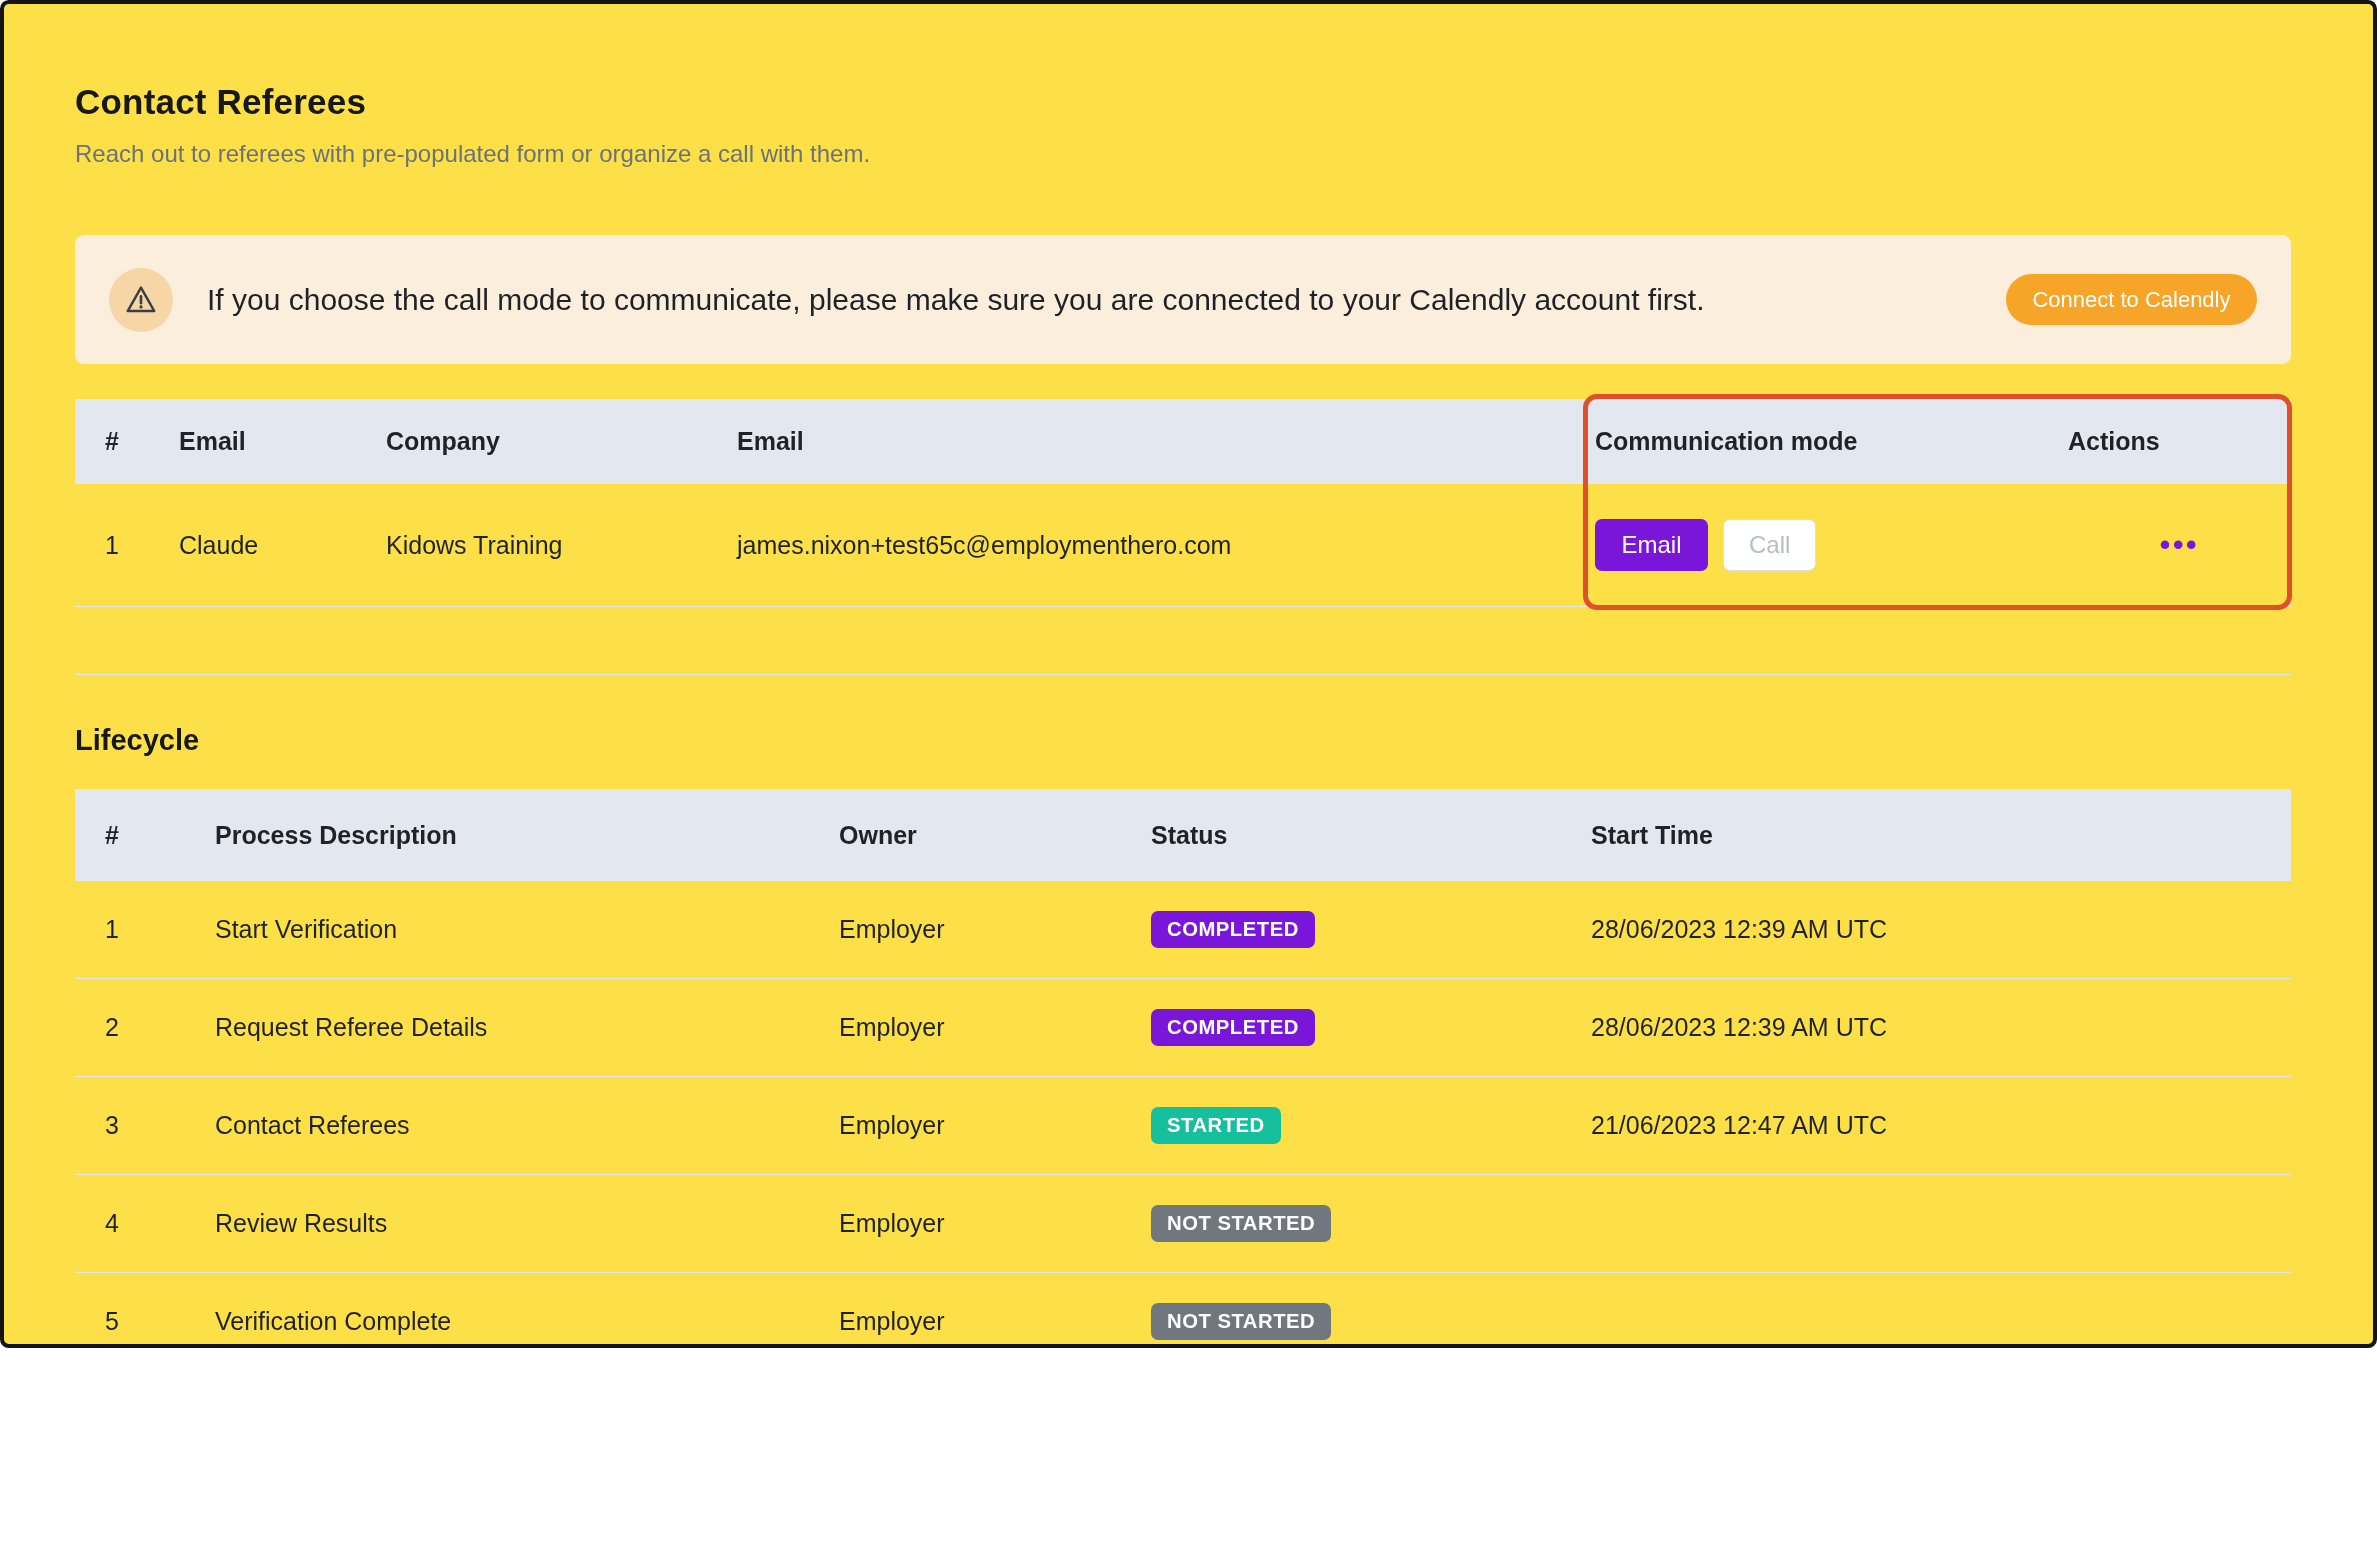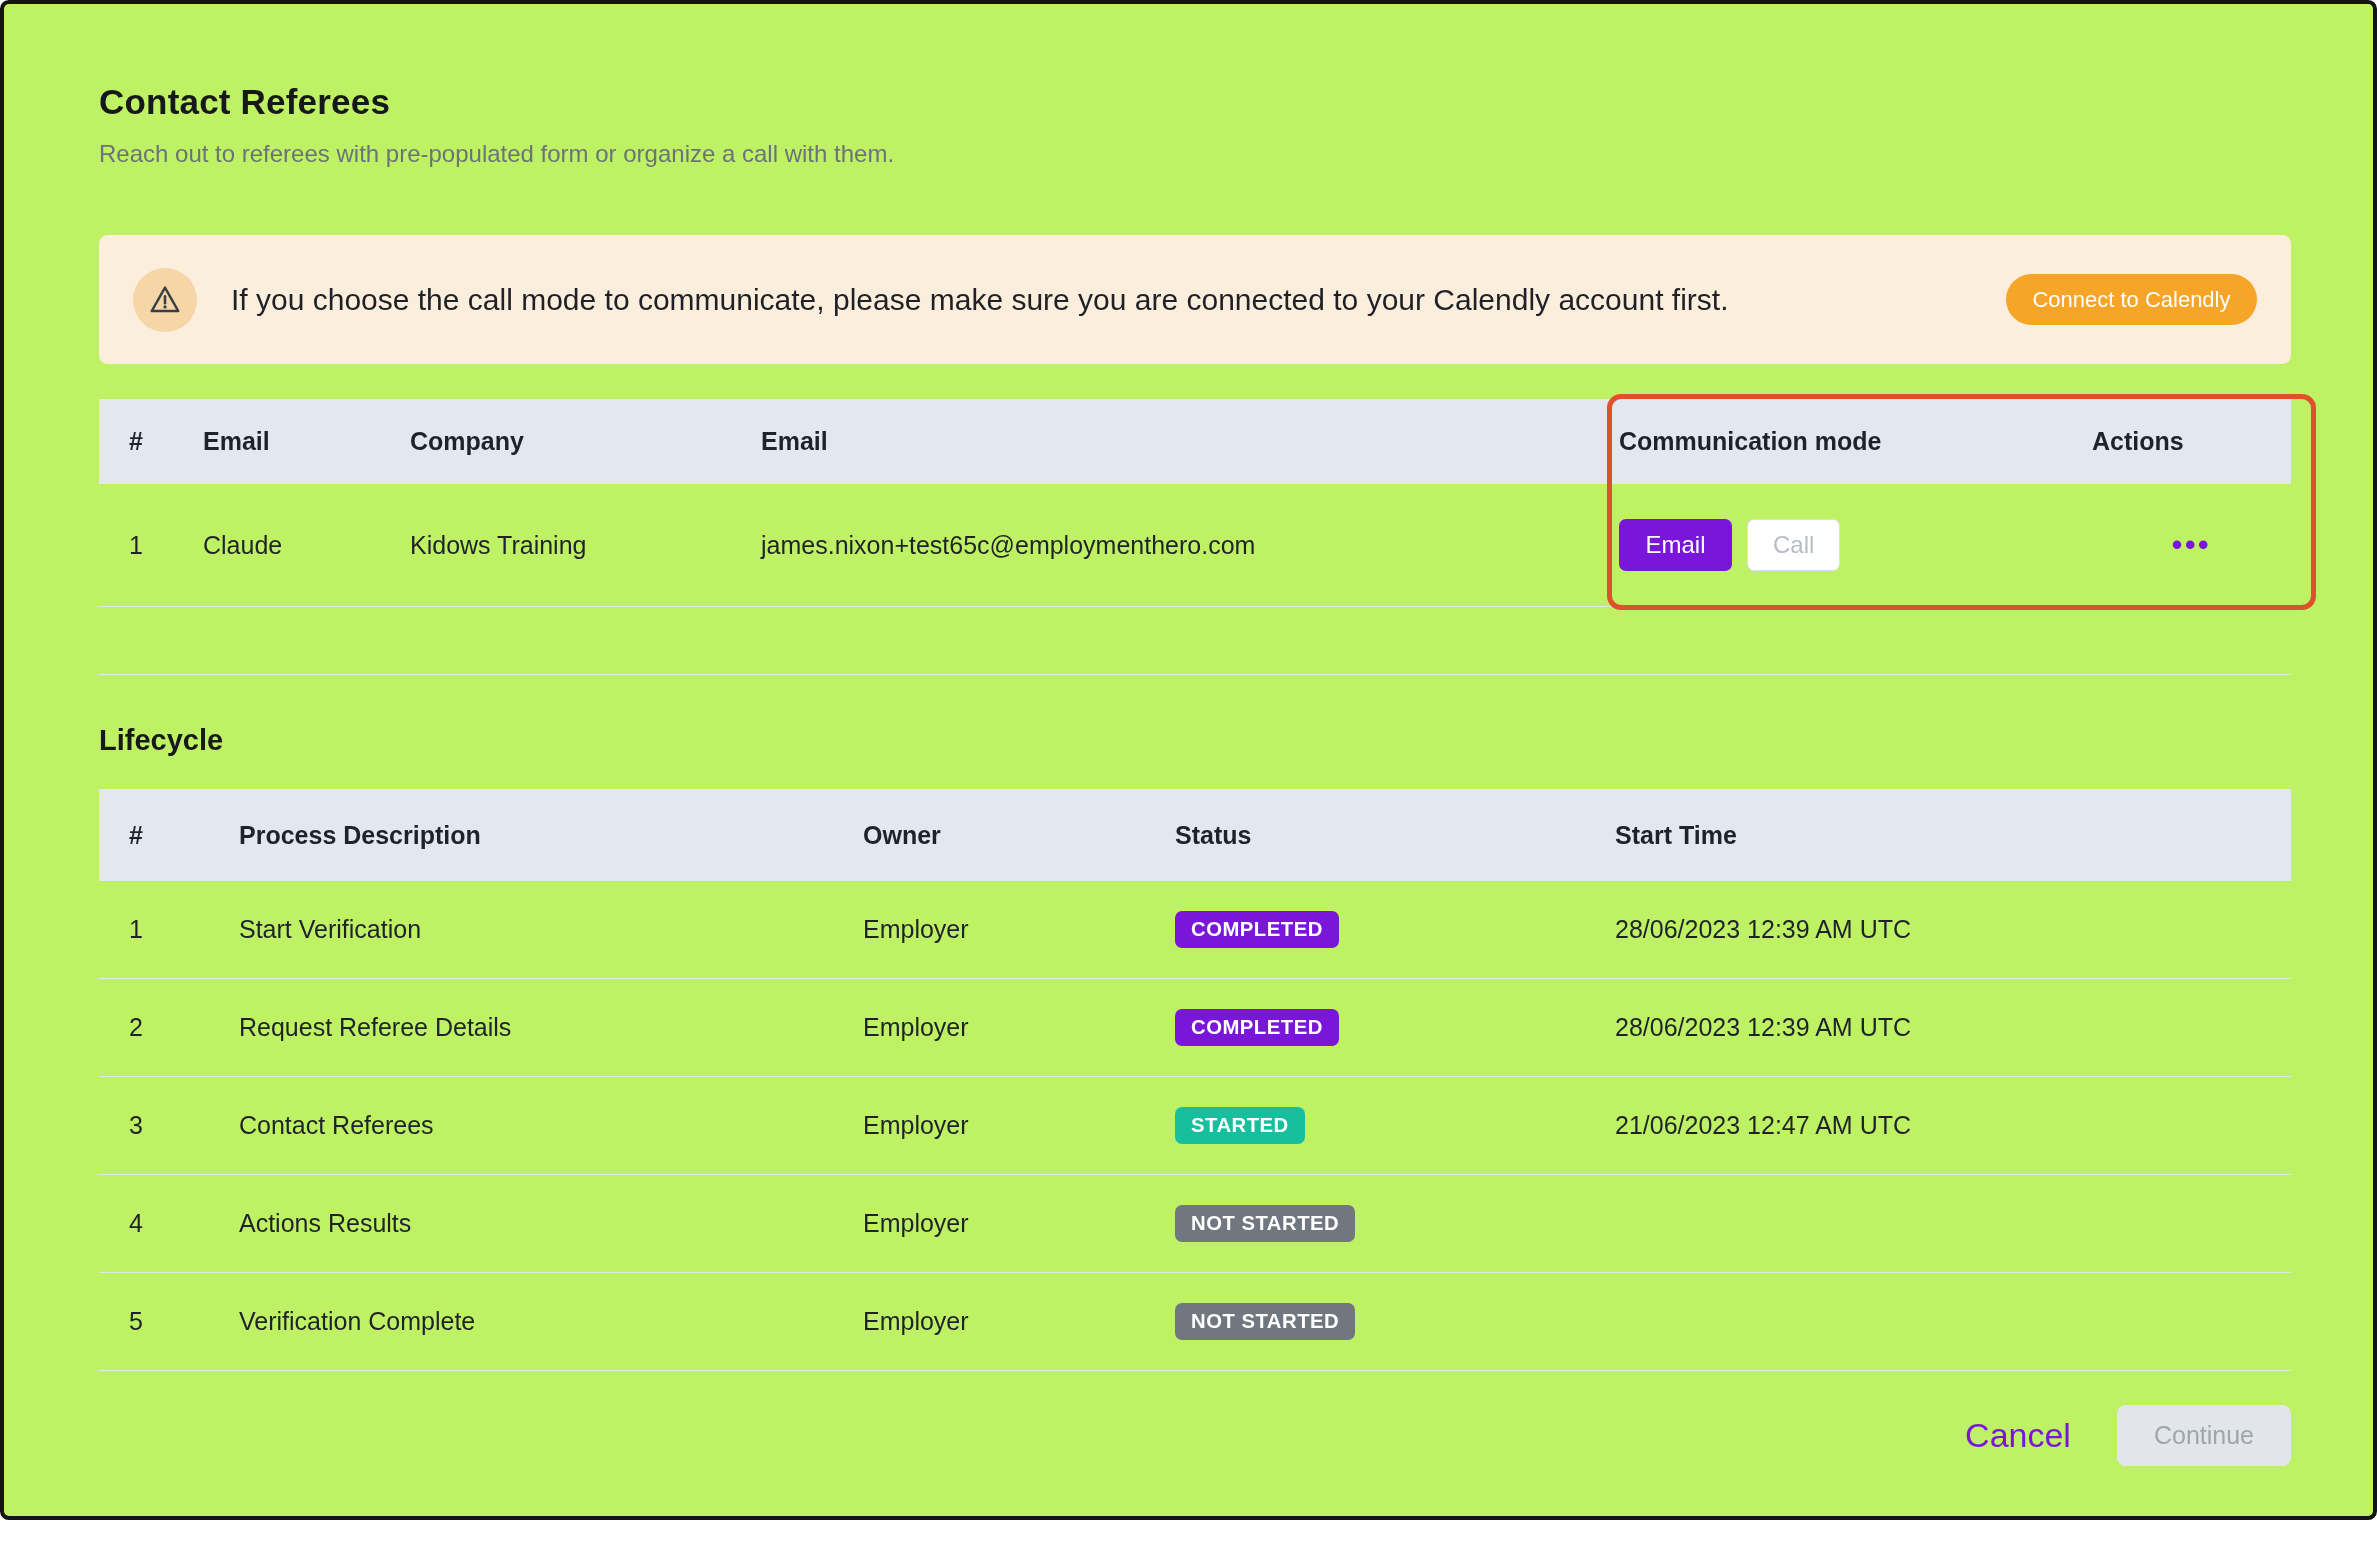--- a/index.html
+++ b/index.html
@@ -3,25 +3,25 @@
 <meta charset="utf-8">
 <style>
   * { margin: 0; padding: 0; box-sizing: border-box; }
   html, body { background: #ffffff; }
   body {
     font-family: "Liberation Sans", "DejaVu Sans", sans-serif;
     color: #1F2228;
   }
   .frame {
     width: 2377px;
-    height: 1520px;
+    height: 1348px;
     border: 4.4px solid #141414;
     border-radius: 8.8px;
-    background: #bef264;
-    padding: 78px 82px 0 95px;
+    background: #fde047;
+    padding: 78px 82px 0 71px;
     overflow: hidden;
     position: relative;
   }
 
   
   .page-title {
     font-size: 35px;
     font-weight: 700;
     color: #17181A;
     letter-spacing: 0.2px;
@@ -285,21 +285,21 @@
     <div class="l-grid l-row">
       <div class="cell-first">3</div>
       <div>Contact Referees</div>
       <div>Employer</div>
       <div><span class="badge badge-started">STARTED</span></div>
       <div>21/06/2023 12:47 AM UTC</div>
     </div>
 
     <div class="l-grid l-row">
       <div class="cell-first">4</div>
-      <div>Actions Results</div>
+      <div>Review Results</div>
       <div>Employer</div>
       <div><span class="badge badge-not_started">NOT STARTED</span></div>
       <div></div>
     </div>
 
     <div class="l-grid l-row">
       <div class="cell-first">5</div>
       <div>Verification Complete</div>
       <div>Employer</div>
       <div><span class="badge badge-not_started">NOT STARTED</span></div>

